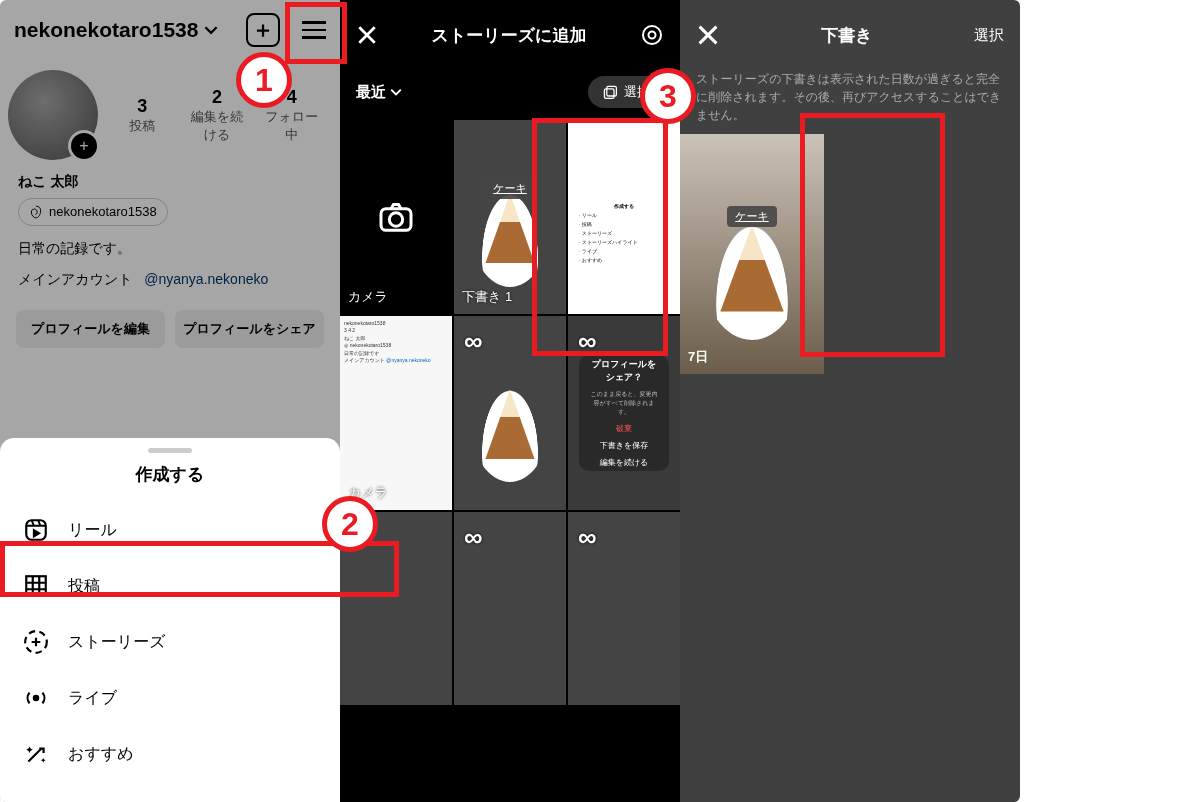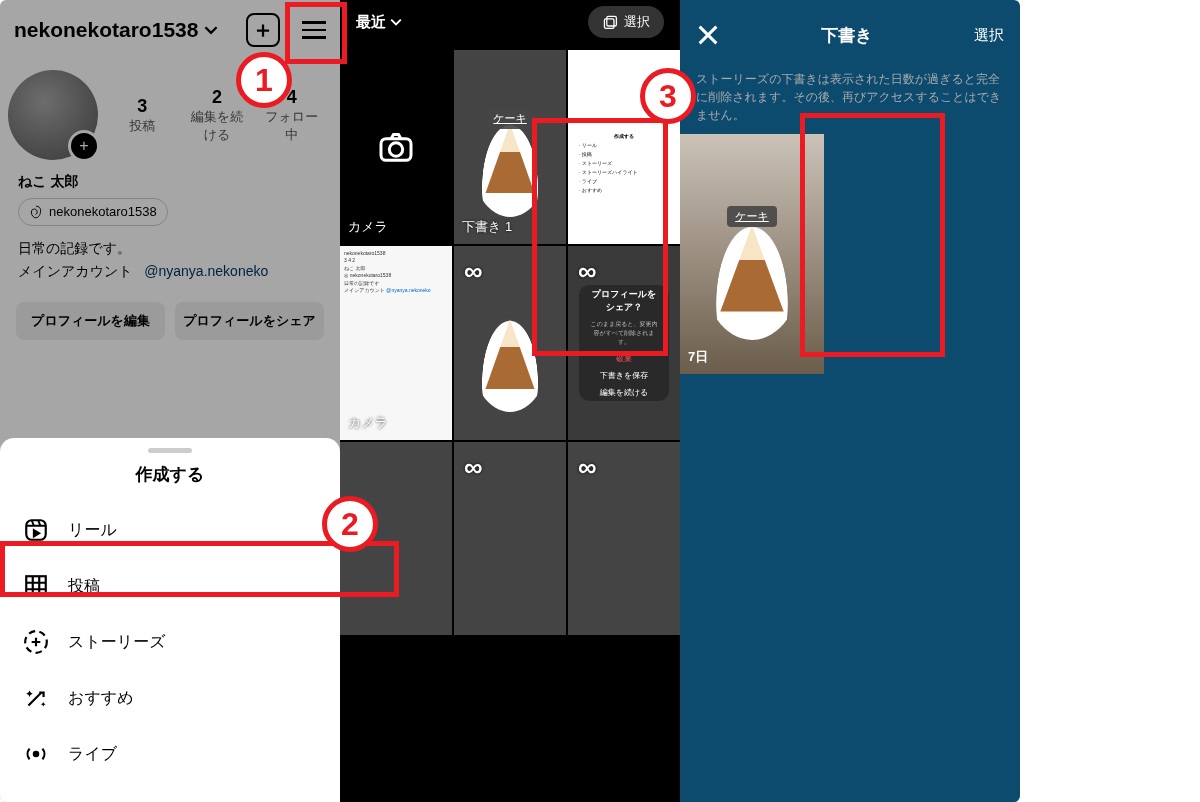--- a/index.html
+++ b/index.html
@@ -43,21 +43,21 @@
   .p2 .sub{display:flex;align-items:center;justify-content:space-between;padding:6px 16px 12px;}
   .p2 .recent{font-size:15px;font-weight:600;display:flex;align-items:center;gap:4px;}
   .p2 .selbtn{background:#333;color:#fff;border:none;border-radius:18px;padding:7px 14px;font-size:13px;display:flex;align-items:center;gap:6px;}
   .p2 .grid{display:grid;grid-template-columns:repeat(3,1fr);gap:2px;}
   .p2 .cell{aspect-ratio:1/1.73;background:#444;position:relative;background-size:cover;background-position:center;display:flex;align-items:center;justify-content:center;font-size:28px;color:#fff;}
   .p2 .cell.camera{background:#000;font-size:40px;}
   .p2 .cell .lab{position:absolute;bottom:8px;left:8px;font-size:13px;font-weight:400;color:#fff;text-shadow:0 0 3px #000;}
   .p2 .cell .inf{position:absolute;top:10px;left:10px;font-size:26px;color:#fff;font-weight:800;text-shadow:0 0 3px #000;}
 
   
-  .p3{background:#0c4a6e;color:#fff;}
+  .p3{background:#404040;color:#fff;}
   .p3 .hdr{display:flex;align-items:center;justify-content:space-between;padding:14px 16px;height:70px;}
   .p3 .desc{padding:0 16px 10px;font-size:12px;color:#aaa;line-height:1.5;}
   .p3 .draft{width:144px;height:240px;background:#6b5d4a;background:linear-gradient(#cbc2b8,#6b5d4a);position:relative;margin-left:0;}
   .p3 .draft .d{position:absolute;bottom:8px;left:8px;font-size:13px;font-weight:600;}
 
   
   .redbox{position:absolute;border:5px solid #ea1b22;z-index:20;}
   .circ{position:absolute;width:56px;height:56px;border:5px solid #ea1b22;border-radius:50%;background:#fff;color:#ea1b22;display:flex;align-items:center;justify-content:center;font-size:32px;font-weight:800;z-index:22;}
 
   
@@ -116,21 +116,21 @@
     </div>
     <div class="bio">
       <div class="nm">ねこ 太郎</div>
       <div class="threads">
         <svg width="14" height="14" viewBox="0 0 24 24">
             <path d="M12 2c5 0 8 3 8 8 0 6-4 12-8 12S4 18 4 12c0-3 2-5 5-5 4 0 5 3 5 5 0 3-2 4-3 4" fill="none" stroke="#000" stroke-width="1.6"></path>
           </svg>
         <span>nekonekotaro1538</span>
       </div>
       <div style="margin-top:10px">日常の記録です。</div>
-      <div style="">
+      <div style="margin-top:8px">
         <span>メインアカウント</span>&nbsp;&nbsp;
         <span class="link">@nyanya.nekoneko</span>
       </div>
     </div>
     <div class="btns">
       <button>プロフィールを編集</button>
       <button>プロフィールをシェア</button>
     </div>
 
     <div class="dim"></div>
@@ -161,39 +161,53 @@
             <svg width="26" height="26" viewBox="0 0 24 24">
               <circle cx="12" cy="12" r="10" fill="none" stroke="#000" stroke-width="2" stroke-dasharray="6 4"></circle>
               <path d="M12 8v8M8 12h8" stroke="#000" stroke-width="2"></path>
             </svg>
           </span>
         <span>ストーリーズ</span>
       </div>
       <div class="item">
         <span class="ic">
             <svg width="26" height="26" viewBox="0 0 24 24">
+              <circle cx="12" cy="12" r="3" fill="#000"></circle>
+              <path d="M6 7a8 8 0 000 10M18 7a8 8 0 010 10" stroke="#000" stroke-width="2" fill="none"></path>
+            </svg>
+          </span>
+        <span>ライブ</span>
+      </div>
+      <div class="item">
+        <span class="ic">
+            <svg width="26" height="26" viewBox="0 0 24 24">
               <path d="M5 19L17 7m-2 0h4v4" stroke="#000" stroke-width="2" fill="none"></path>
               <path d="M5 7l1-2 1 2 2 1-2 1-1 2-1-2-2-1zM18 17l.7-1.4.7 1.4 1.4.7-1.4.7-.7 1.4-.7-1.4-1.4-.7z" fill="#000"></path>
             </svg>
           </span>
         <span>おすすめ</span>
       </div>
-      <div class="item">
-        <span class="ic">
-            <svg width="26" height="26" viewBox="0 0 24 24">
-              <circle cx="12" cy="12" r="3" fill="#000"></circle>
-              <path d="M6 7a8 8 0 000 10M18 7a8 8 0 010 10" stroke="#000" stroke-width="2" fill="none"></path>
-            </svg>
-          </span>
-        <span>ライブ</span>
-      </div>
     </div>
   </div>
 
   <div class="panel p2">
+    <div class="hdr">
+      <span class="close">
+        <svg width="22" height="22" viewBox="0 0 20 20">
+            <path d="M3 3l14 14M17 3L3 17" stroke="#fff" stroke-width="2.5"></path>
+          </svg>
+      </span>
+      <span class="title">ストーリーズに追加</span>
+      <span class="gear">
+        <svg viewBox="0 0 24 24" width="24" height="24">
+            <circle cx="12" cy="12" r="9" fill="none" stroke="#fff" stroke-width="2"></circle>
+            <circle cx="12" cy="12" r="3.5" fill="none" stroke="#fff" stroke-width="2"></circle>
+          </svg>
+      </span>
+    </div>
     <div class="sub">
       <div class="recent">
         <span>最近</span>
         <svg width="12" height="12" viewBox="0 0 10 10">
             <path d="M1 3l4 4 4-4" stroke="#fff" stroke-width="1.6" fill="none"></path>
           </svg>
       </div>
       <button class="selbtn">
         <svg width="16" height="16" viewBox="0 0 20 20">
             <rect x="3" y="6" width="12" height="12" rx="2" fill="none" stroke="#fff" stroke-width="1.6"></rect>

